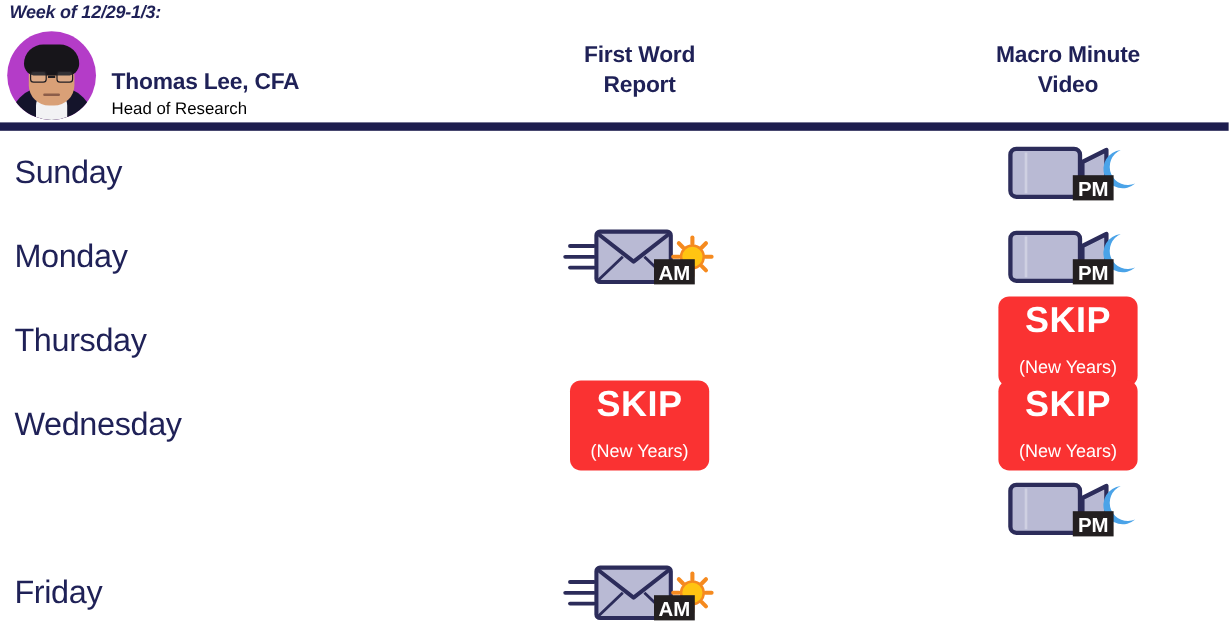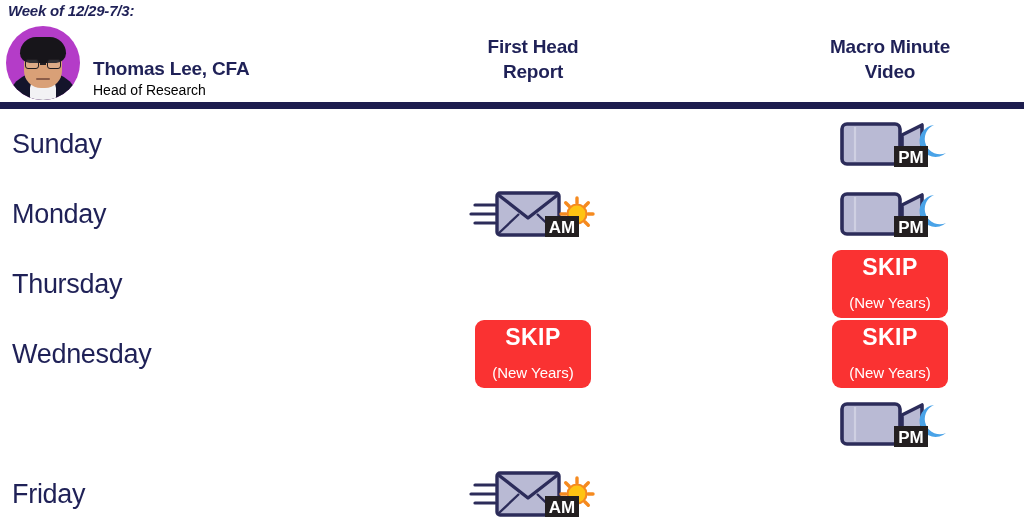--- a/index.html
+++ b/index.html
@@ -224,42 +224,42 @@
     background: #fa3232;
     border-radius: 9px;
     color: #ffffff;
     text-align: center;
     padding: 6px 17px 8px 17px;
     line-height: 1;
     box-sizing: border-box;
   }
   .skip .big {
     display: block;
-    font-size: 23px;
+    font-size: 30px;
     font-weight: bold;
     letter-spacing: 0.4px;
   }
   .skip .sub {
     display: block;
     font-size: 15px;
     margin-top: 16px;
   }
 
   
   .icon-wrap {
     position: relative;
     width: 128px;
     height: 58px;
   }
   .icon-wrap svg { display: block; }
 </style>
 </head>
 <body>
 
-<div class="week-label">Week of 12/29-7/3:</div>
+<div class="week-label">Week of 12/29-1/3:</div>
 
 <div class="header-row">
 
   <div class="person">
     <div class="avatar">
       <div class="av-shoulders"></div>
       <div class="av-neck"></div>
       <div class="av-shirt"></div>
       <div class="av-face"></div>
       <div class="av-hair"></div>
@@ -270,21 +270,21 @@
         </div>
       <div class="av-mouth"></div>
     </div>
     <div class="person-text">
       <div class="person-name">Thomas Lee, CFA</div>
       <div class="person-title">Head of Research</div>
     </div>
   </div>
 
   <div class="col-head c1">
-    <span class="ln">First Head</span>
+    <span class="ln">First Word</span>
     <span class="ln">Report</span>
   </div>
 
   <div class="col-head c2">
     <span class="ln">Macro Minute</span>
     <span class="ln">Video</span>
   </div>
 
 </div>
 

